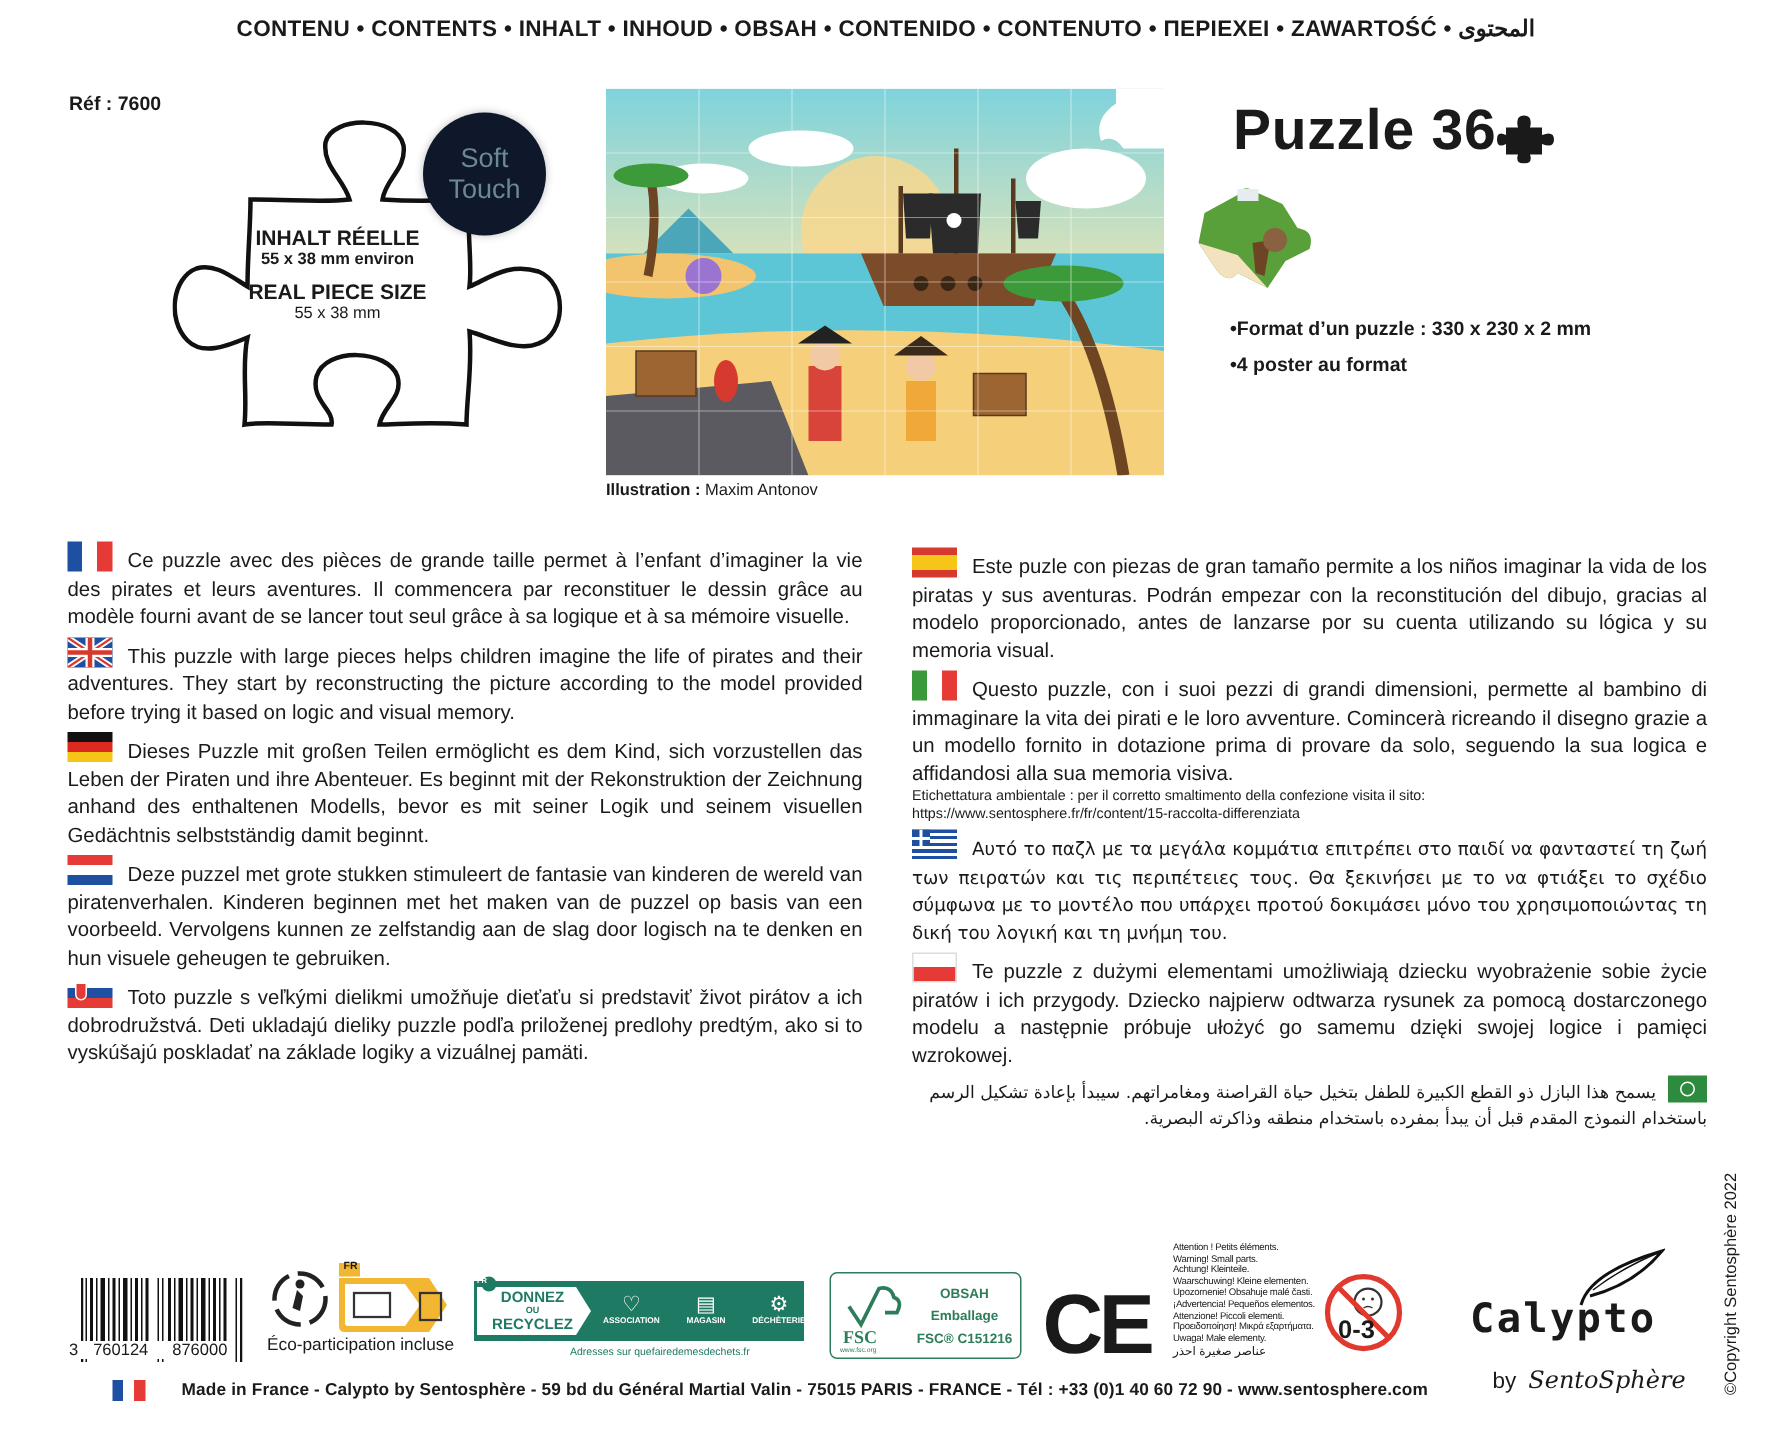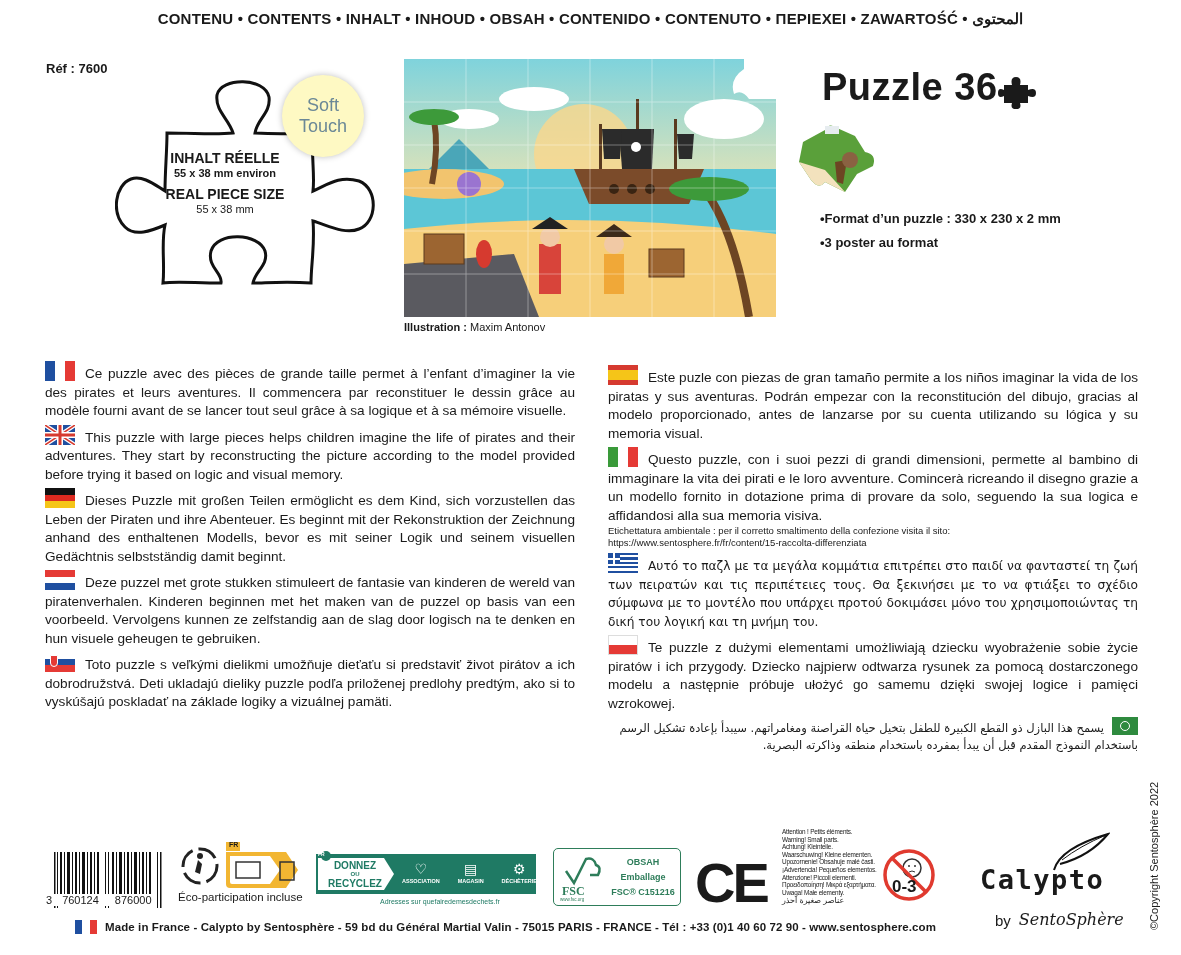--- a/index.html
+++ b/index.html
@@ -5,21 +5,21 @@
   * { box-sizing: border-box; margin: 0; padding: 0; }
   html, body { width: 1181px; height: 955px; background: #ffffff; overflow: hidden; }
   body { position: relative; font-family: "Liberation Sans", "DejaVu Sans", sans-serif; color: #1a1a1a; }
   .abs { position: absolute; }
 
   .header-strip { left: 0; top: 10px; width: 1181px; text-align: center; font-size: 15px; font-weight: bold; letter-spacing: 0.2px; font-family: "Liberation Sans", sans-serif; }
   .ref { left: 46px; top: 61px; font-size: 13px; font-weight: bold; }
 
   .piece-wrap { left: 115px; top: 75px; width: 260px; height: 220px; }
   .piece-wrap svg { position: absolute; left: 0; top: 0; }
-  .soft-touch { left: 282px; top: 75px; width: 82px; height: 82px; border-radius: 50%; background: #fef9c3; box-shadow: 0 0 6px rgba(0,0,0,0.25); display: flex; flex-direction: column; align-items: center; justify-content: center; color: #6b8896; font-size: 18px; line-height: 21px; }
+  .soft-touch { left: 282px; top: 75px; width: 82px; height: 82px; border-radius: 50%; background: #0f172a; box-shadow: 0 0 6px rgba(0,0,0,0.25); display: flex; flex-direction: column; align-items: center; justify-content: center; color: #6b8896; font-size: 18px; line-height: 21px; }
   .piece-text { left: 150px; top: 150px; width: 150px; text-align: center; }
   .piece-text .big { font-size: 14px; font-weight: bold; line-height: 17px; }
   .piece-text .small { font-size: 11px; line-height: 13px; font-weight: bold; }
   .piece-text .small2 { font-size: 11px; line-height: 13px; }
 
   .illus { left: 404px; top: 59px; width: 372px; height: 258px; overflow: hidden; }
   .illus-credit { left: 404px; top: 321px; font-size: 11px; }
   .illus-credit b { font-weight: bold; }
 
   .title { left: 822px; top: 66px; font-size: 38px; font-weight: bold; letter-spacing: 0.5px; display: flex; align-items: flex-end; }
@@ -39,21 +39,21 @@
   .eco { left: 180px; top: 842px; width: 125px; height: 62px; }
   .eco-label { left: 178px; top: 891px; font-size: 11.5px; }
   .recycle { left: 312px; top: 850px; width: 228px; height: 50px; }
   .recycle-addr { left: 380px; top: 898px; font-size: 7px; color: #1f7a64; }
   .fsc { left: 553px; top: 848px; width: 128px; height: 58px; border: 1.5px solid #2e7d5a; border-radius: 5px; }
   .ce { left: 695px; top: 850px; font-size: 56px; font-weight: bold; letter-spacing: -3px; }
   .warn { left: 782px; top: 828px; font-size: 6.4px; line-height: 7.6px; letter-spacing: -0.2px; font-family: "Liberation Sans", sans-serif; }
   .age { left: 882px; top: 848px; width: 54px; height: 54px; }
   .brand { left: 980px; top: 832px; width: 140px; height: 110px; }
   .copyright { left: 1148px; top: 930px; font-size: 11px; transform: rotate(-90deg); transform-origin: 0 0; white-space: nowrap; }
-  .footer { left: 75px; top: 920px; font-size: 11.5px; font-weight: bold; letter-spacing: 0.1px; display: flex; align-items: center; gap: 8px; }
+  .footer { left: 75px; top: 920px; font-size: 11.5px; font-weight: bold; letter-spacing: 0.1px; display: flex; align-items: center; gap: 24px; }
 </style>
 </head>
 <body>
 
 <div class="abs header-strip">CONTENU • CONTENTS • INHALT • INHOUD • OBSAH • CONTENIDO • CONTENUTO • ΠΕΡΙΕΧΕΙ • ZAWARTOŚĆ • المحتوى</div>
 
 <div class="abs ref">Réf : 7600</div>
 
 <div class="abs piece-wrap">
   <svg width="260" height="220" viewBox="0 0 260 220">
@@ -159,21 +159,21 @@
   <svg width="85" height="72" viewBox="0 0 85 72">
     <path d="M 8 20 L 30 8 Q 34 0 42 6 L 60 14 L 70 30 Q 82 32 78 44 L 62 52 L 50 70 L 30 60 Q 24 68 16 58 L 4 40 Z" fill="#5aa03a"></path>
     <path d="M 4 40 L 30 48 L 50 70 L 30 60 Q 24 68 16 58 Z" fill="#f3e2bd"></path>
     <path d="M 40 40 L 52 38 L 48 62 L 42 60 Z" fill="#6d4523"></path>
     <circle cx="55" cy="38" r="8" fill="#8a6242"></circle>
     <rect x="30" y="4" width="14" height="8" fill="#e6ecef"></rect>
   </svg>
 </div>
 <ul class="abs specs">
   <li>Format d’un puzzle : 330 x 230 x 2 mm</li>
-  <li>3 poster au format</li>
+  <li>4 poster au format</li>
 </ul>
 
 <div class="desc-col" style="left:45px; top:361px;">
   <div class="desc-block">
     <span class="flag" style="background:linear-gradient(90deg,#1f4fa0 33%,#fff 33%,#fff 66%,#e53a35 66%);"></span><span>Ce puzzle avec des pièces de grande taille permet à l’enfant d’imaginer la vie des pirates et leurs aventures. Il commencera par reconstituer le dessin grâce au modèle fourni avant de se lancer tout seul grâce à sa logique et à sa mémoire visuelle.</span>
   </div>
   <div class="desc-block">
     <span class="flag" style="background:#1f4fa0;">
       <svg width="30" height="20" viewBox="0 0 30 20" style="position:absolute;left:0;top:0">
           <path d="M0 0 L30 20 M30 0 L0 20" stroke="#fff" stroke-width="4"></path>

